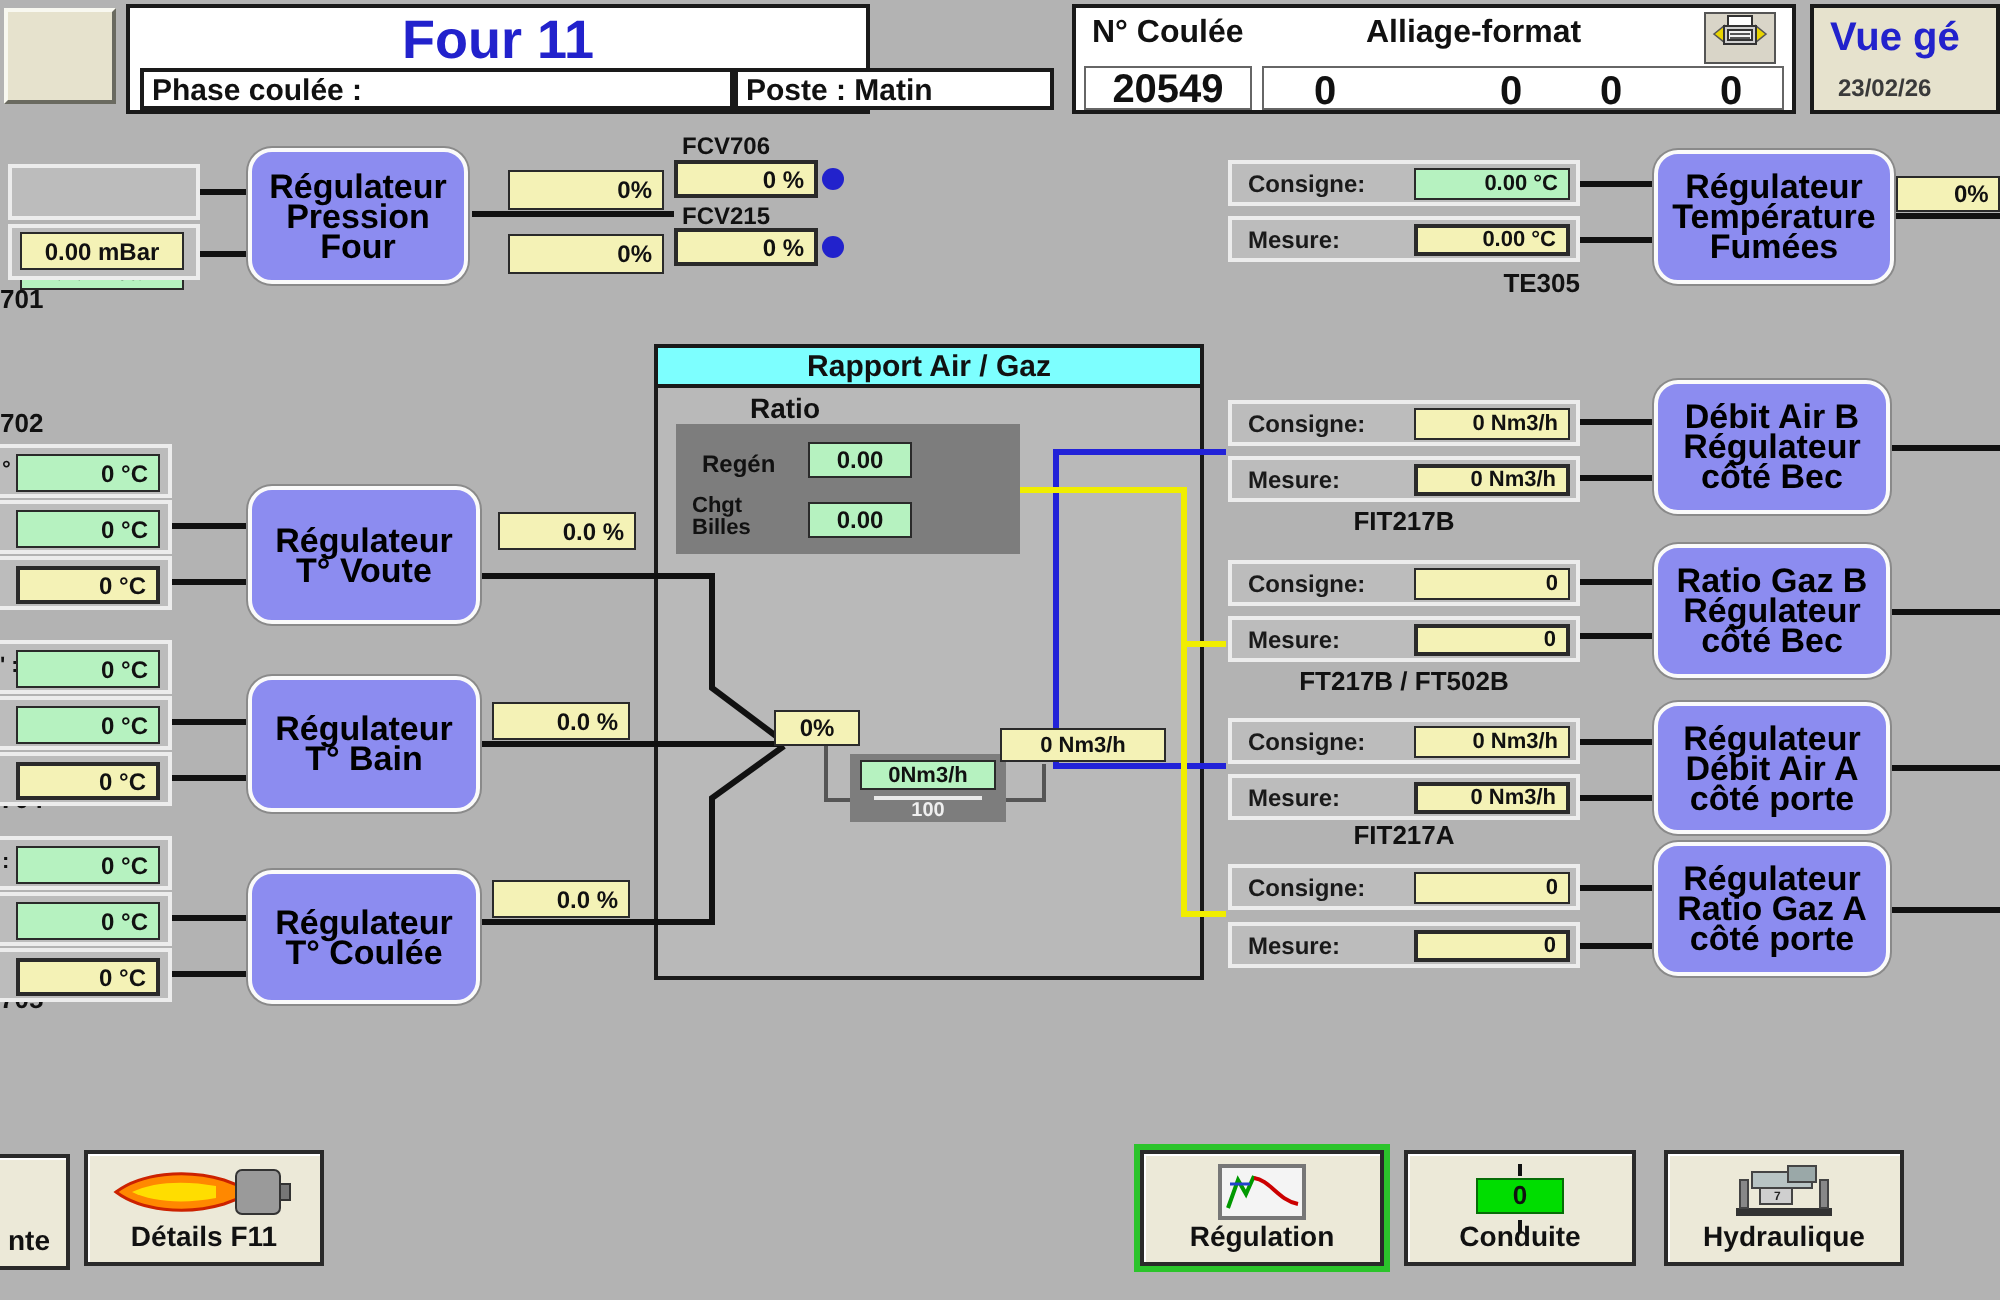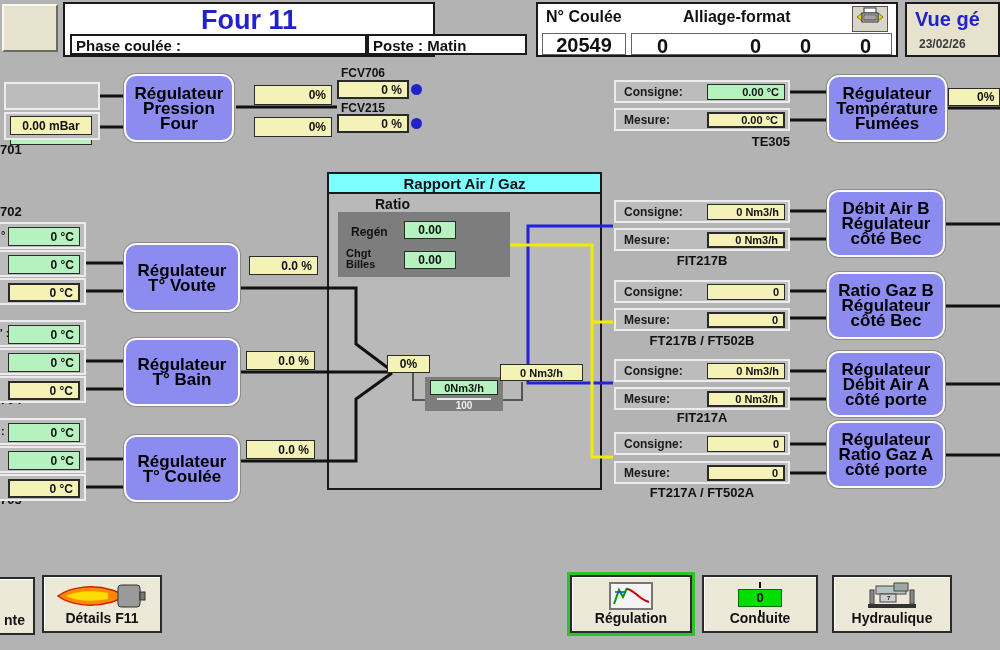--- a/index.html
+++ b/index.html
@@ -289,21 +289,20 @@
 côté porte</div>
 
   <div class="rrow layer-top" style="top:432px;">
     <span class="rlabel">Consigne:</span>
     <div class="vbox yellow v-right rval">0</div>
   </div>
   <div class="rrow layer-top" style="top:461px;">
     <span class="rlabel">Mesure:</span>
     <div class="vbox yellow v-right rval" style="border-width:2px;">0</div>
   </div>
-  <div class="tag layer-top" style="left:614px; top:485px; width:176px; text-align:center;">FT217A / FT502A</div>
   <div class="pbtn layer-top" style="left:827px; top:421px; width:118px; height:67px;">Régulateur
 Ratio Gaz A
 côté porte</div>
 
   <div class="fbtn layer-top" style="left:-50px; top:577px; width:85px; align-items:flex-end; padding-right:8px;">
     <span>nte</span>
   </div>
 
   <div class="fbtn layer-top" style="left:42px; top:575px; width:120px;">
     <span class="icon">

